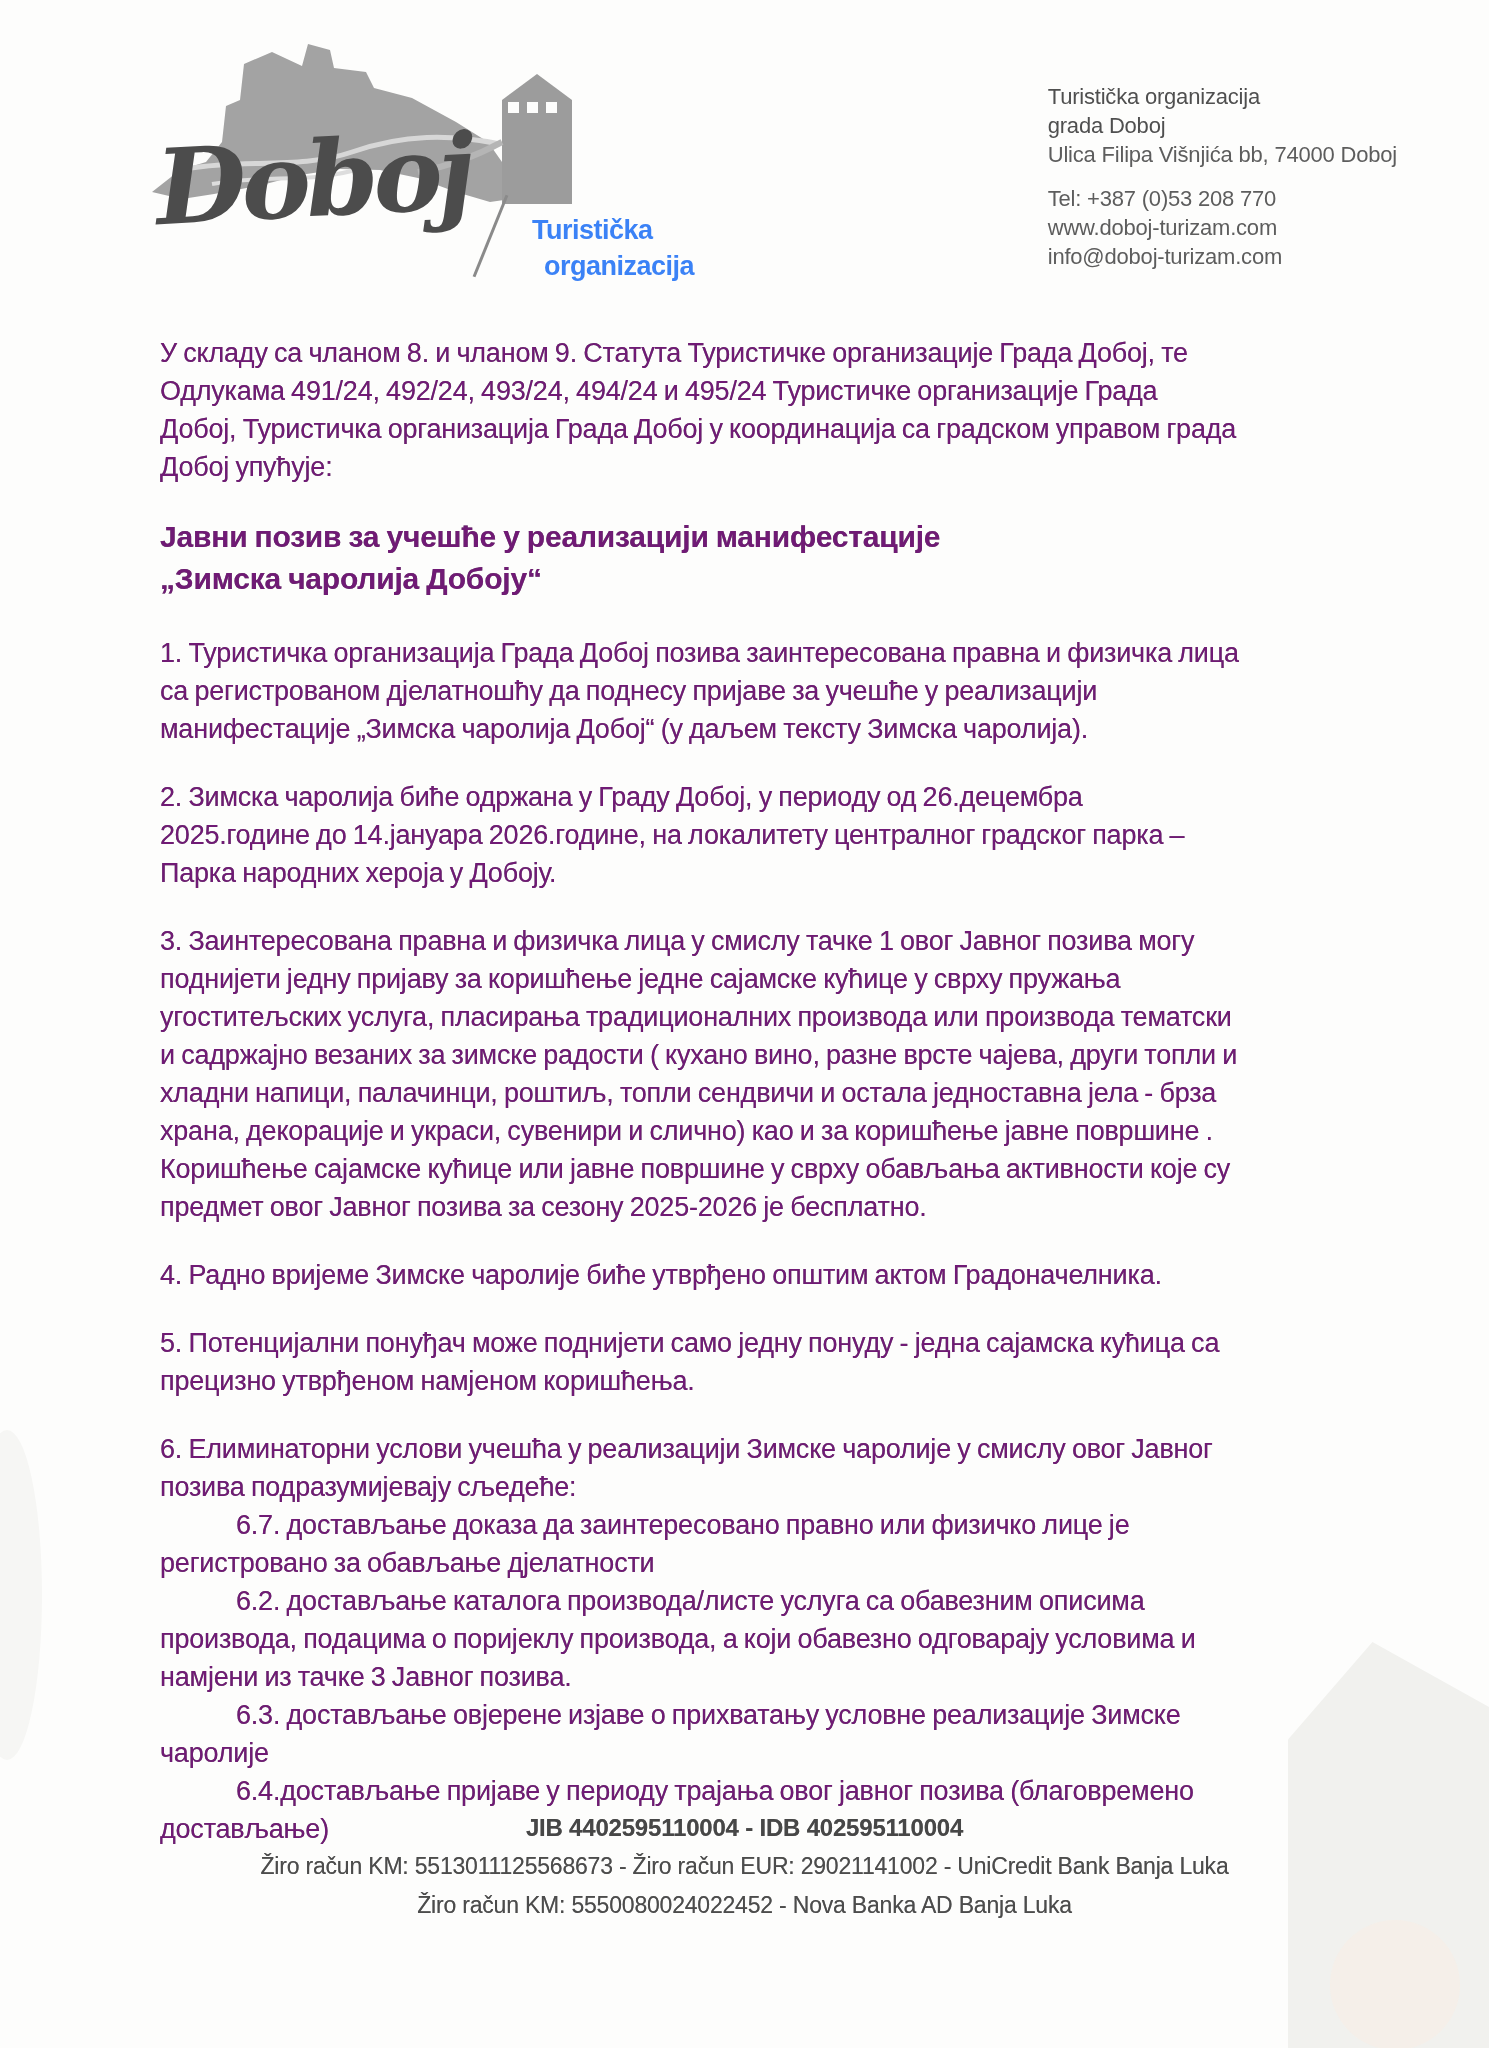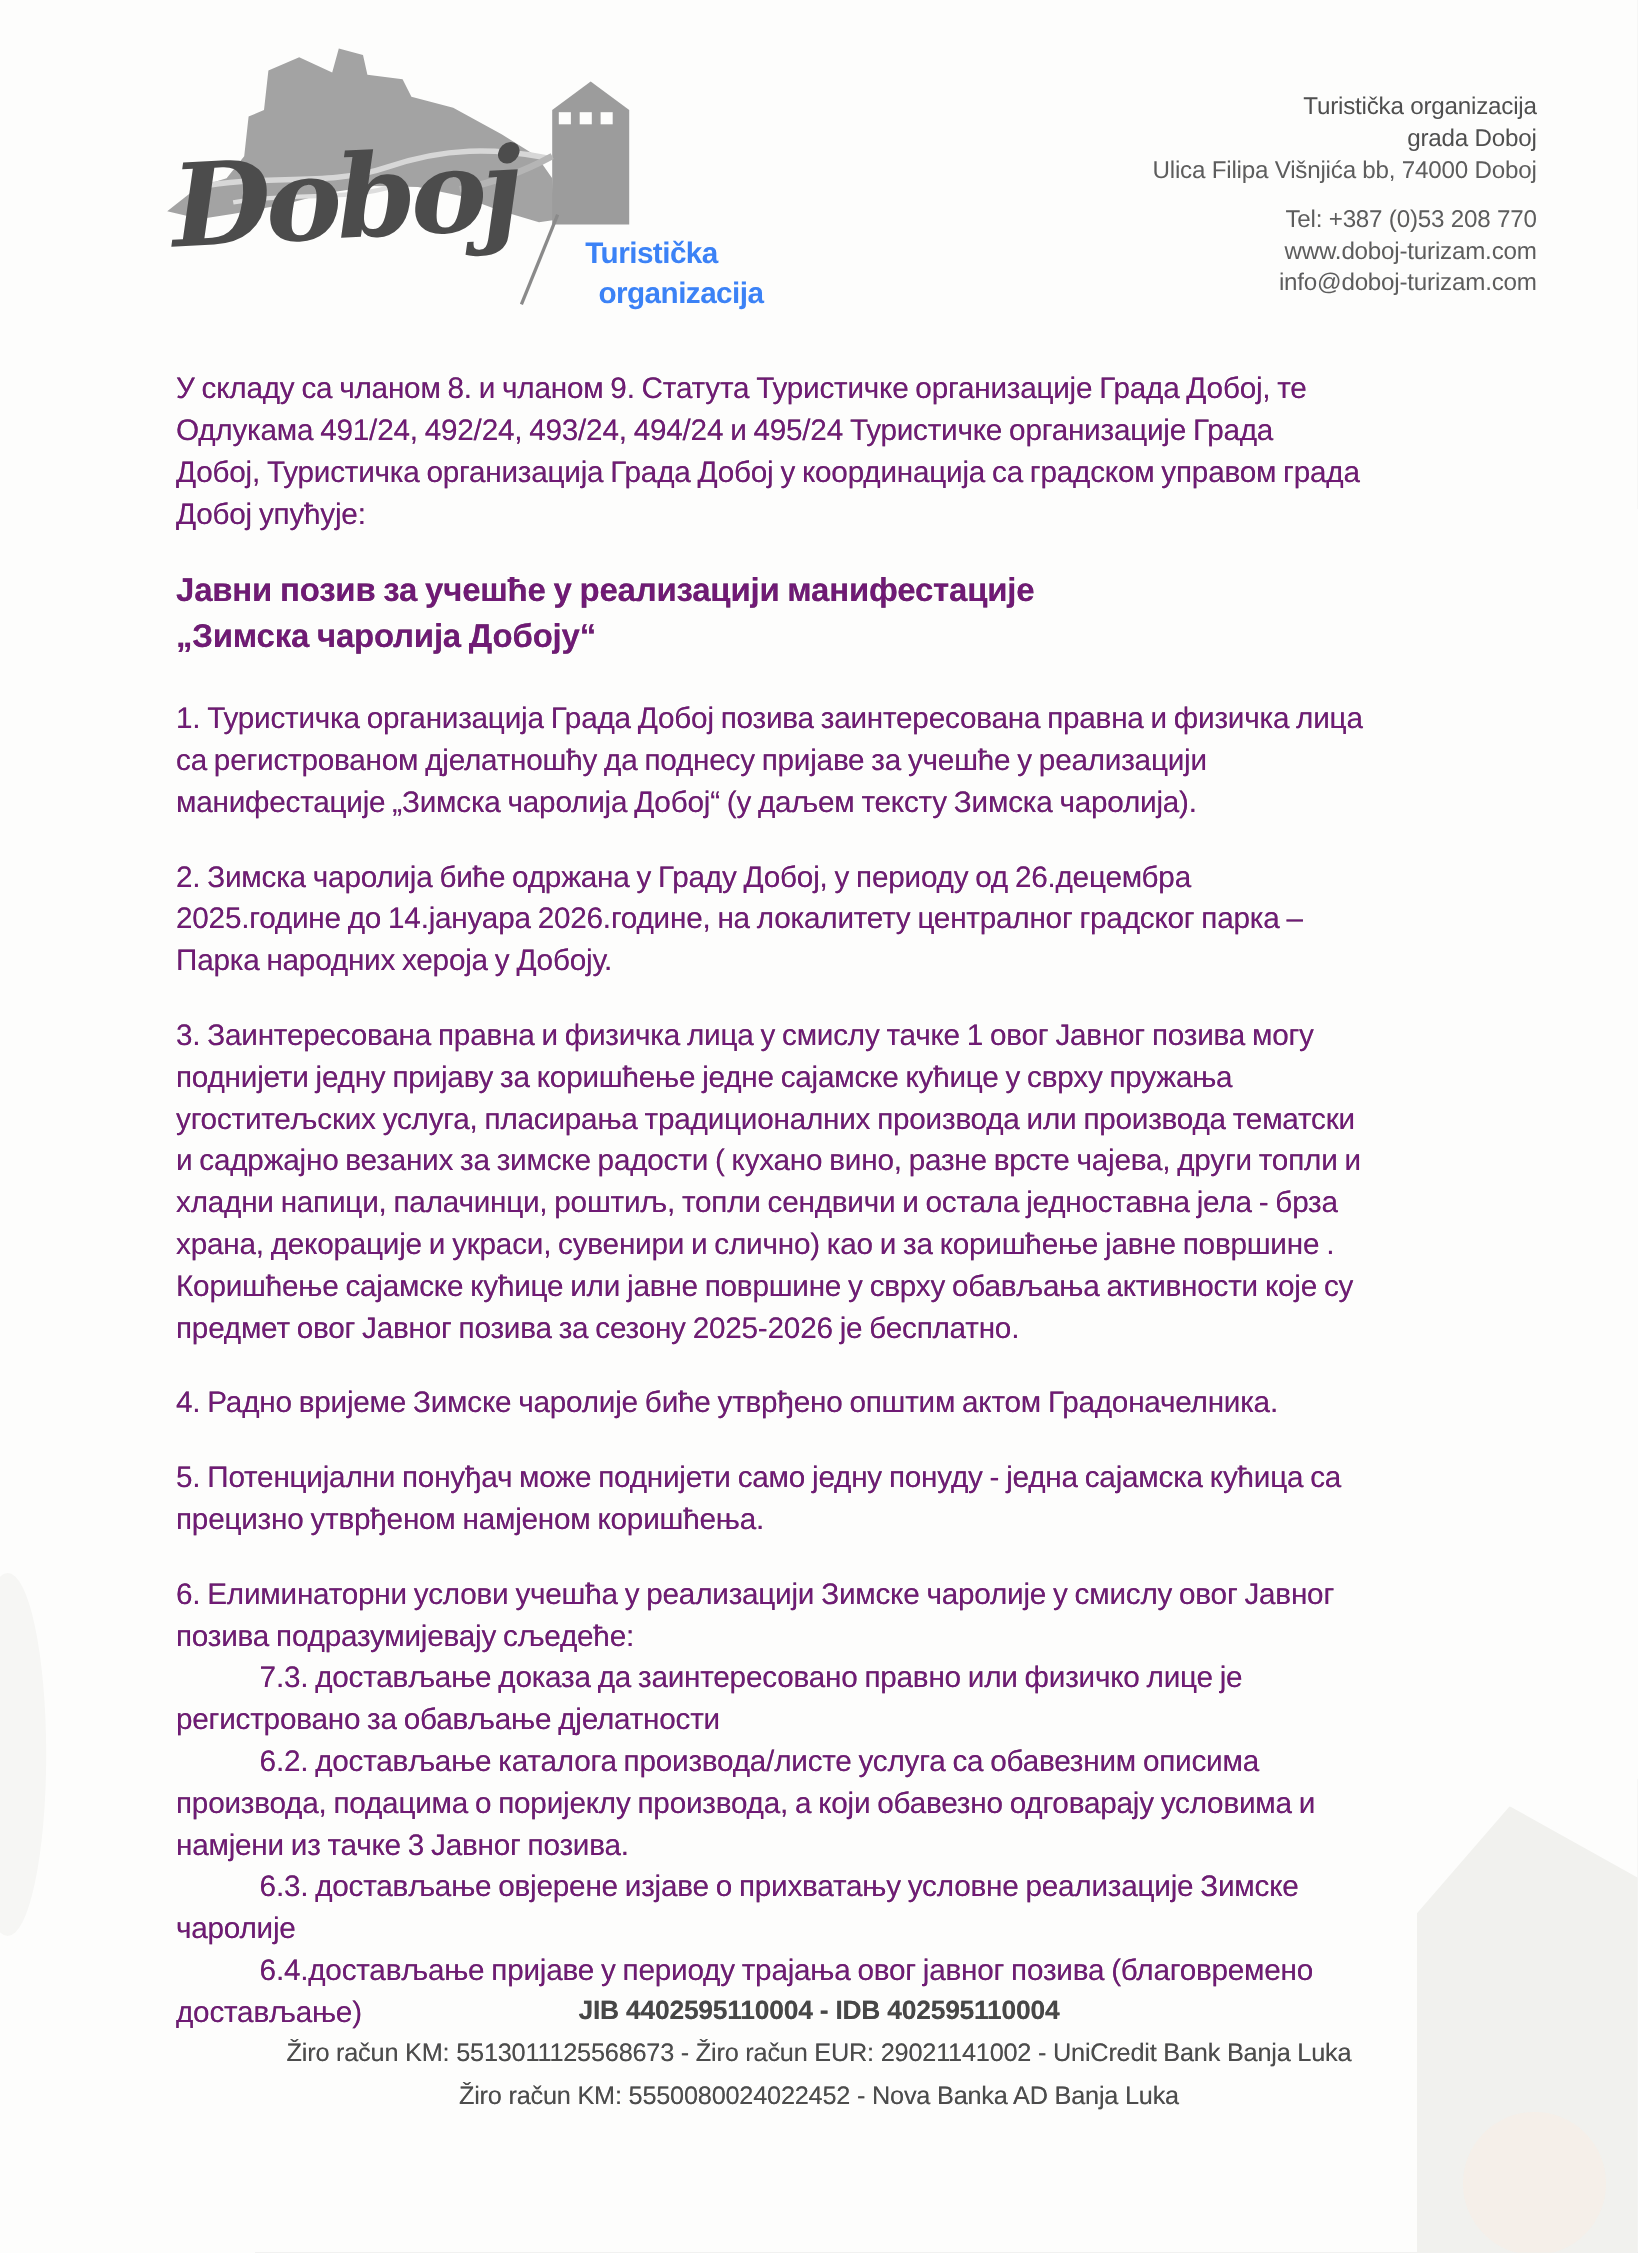--- a/index.html
+++ b/index.html
@@ -27,21 +27,21 @@
   .logo-slash{
     position:absolute;left:489px;top:192px;width:3px;height:88px;
     background:#8a8a8a;transform:rotate(22deg);
   }
   .logo-subtitle{
     position:absolute;left:516px;top:212px;
     font-size:27px;font-weight:700;color:#3b82f6;line-height:36px;letter-spacing:-0.5px;margin-left:16px;
   }
   .logo-subtitle .l2{padding-left:12px;}
   .contact{
-    position:absolute;right:92px;top:82px;text-align:right;
+    position:absolute;right:92px;top:82px;
     font-size:22px;line-height:29px;color:#5d5d5d;letter-spacing:-0.2px;
   }
   .contact .org{color:#4f4f4f;}
   .contact .tel-block{margin-top:15px;}
   
   .doc{
     position:absolute;left:160px;top:334px;width:1255px;
     font-size:27px;line-height:38px;color:#701a75;
     letter-spacing:-0.2px;word-spacing:-1px;
     text-shadow:0 0 .4px rgba(45,45,45,.65);
@@ -121,21 +121,21 @@
 и садржајно везаних за зимске радости ( кухано вино, разне врсте чајева, други топли и
 хладни напици, палачинци, роштиљ, топли сендвичи и остала једноставна јела - брза
 храна, декорације и украси, сувенири и слично) као и за коришћење јавне површине .
 Коришћење сајамске кућице или јавне површине у сврху обављања активности које су
 предмет овог Јавног позива за сезону 2025-2026 је бесплатно.</p>
     <p>4. Радно вријеме Зимске чаролије биће утврђено општим актом Градоначелника.</p>
     <p>5. Потенцијални понуђач може поднијети само једну понуду - једна сајамска кућица са
 прецизно утврђеном намјеном коришћења.</p>
     <p class="tight">6. Елиминаторни услови учешћа у реализацији Зимске чаролије у смислу овог Јавног
 позива подразумијевају сљедеће:</p>
-    <p class="sub">7.3. достављање доказа да заинтересовано правно или физичко лице је
+    <p class="sub">6.7. достављање доказа да заинтересовано правно или физичко лице је
 регистровано за обављање дјелатности</p>
     <p class="sub">6.2. достављање каталога производа/листе услуга са обавезним описима
 производа, подацима о поријеклу производа, а који обавезно одговарају условима и
 намјени из тачке 3 Јавног позива.</p>
     <p class="sub">6.3. достављање овјерене изјаве о прихватању условне реализације Зимске
 чаролије</p>
     <p class="sub">6.4.достављање пријаве у периоду трајања овог јавног позива (благовремено
 достављање)</p>
   </div>
 

